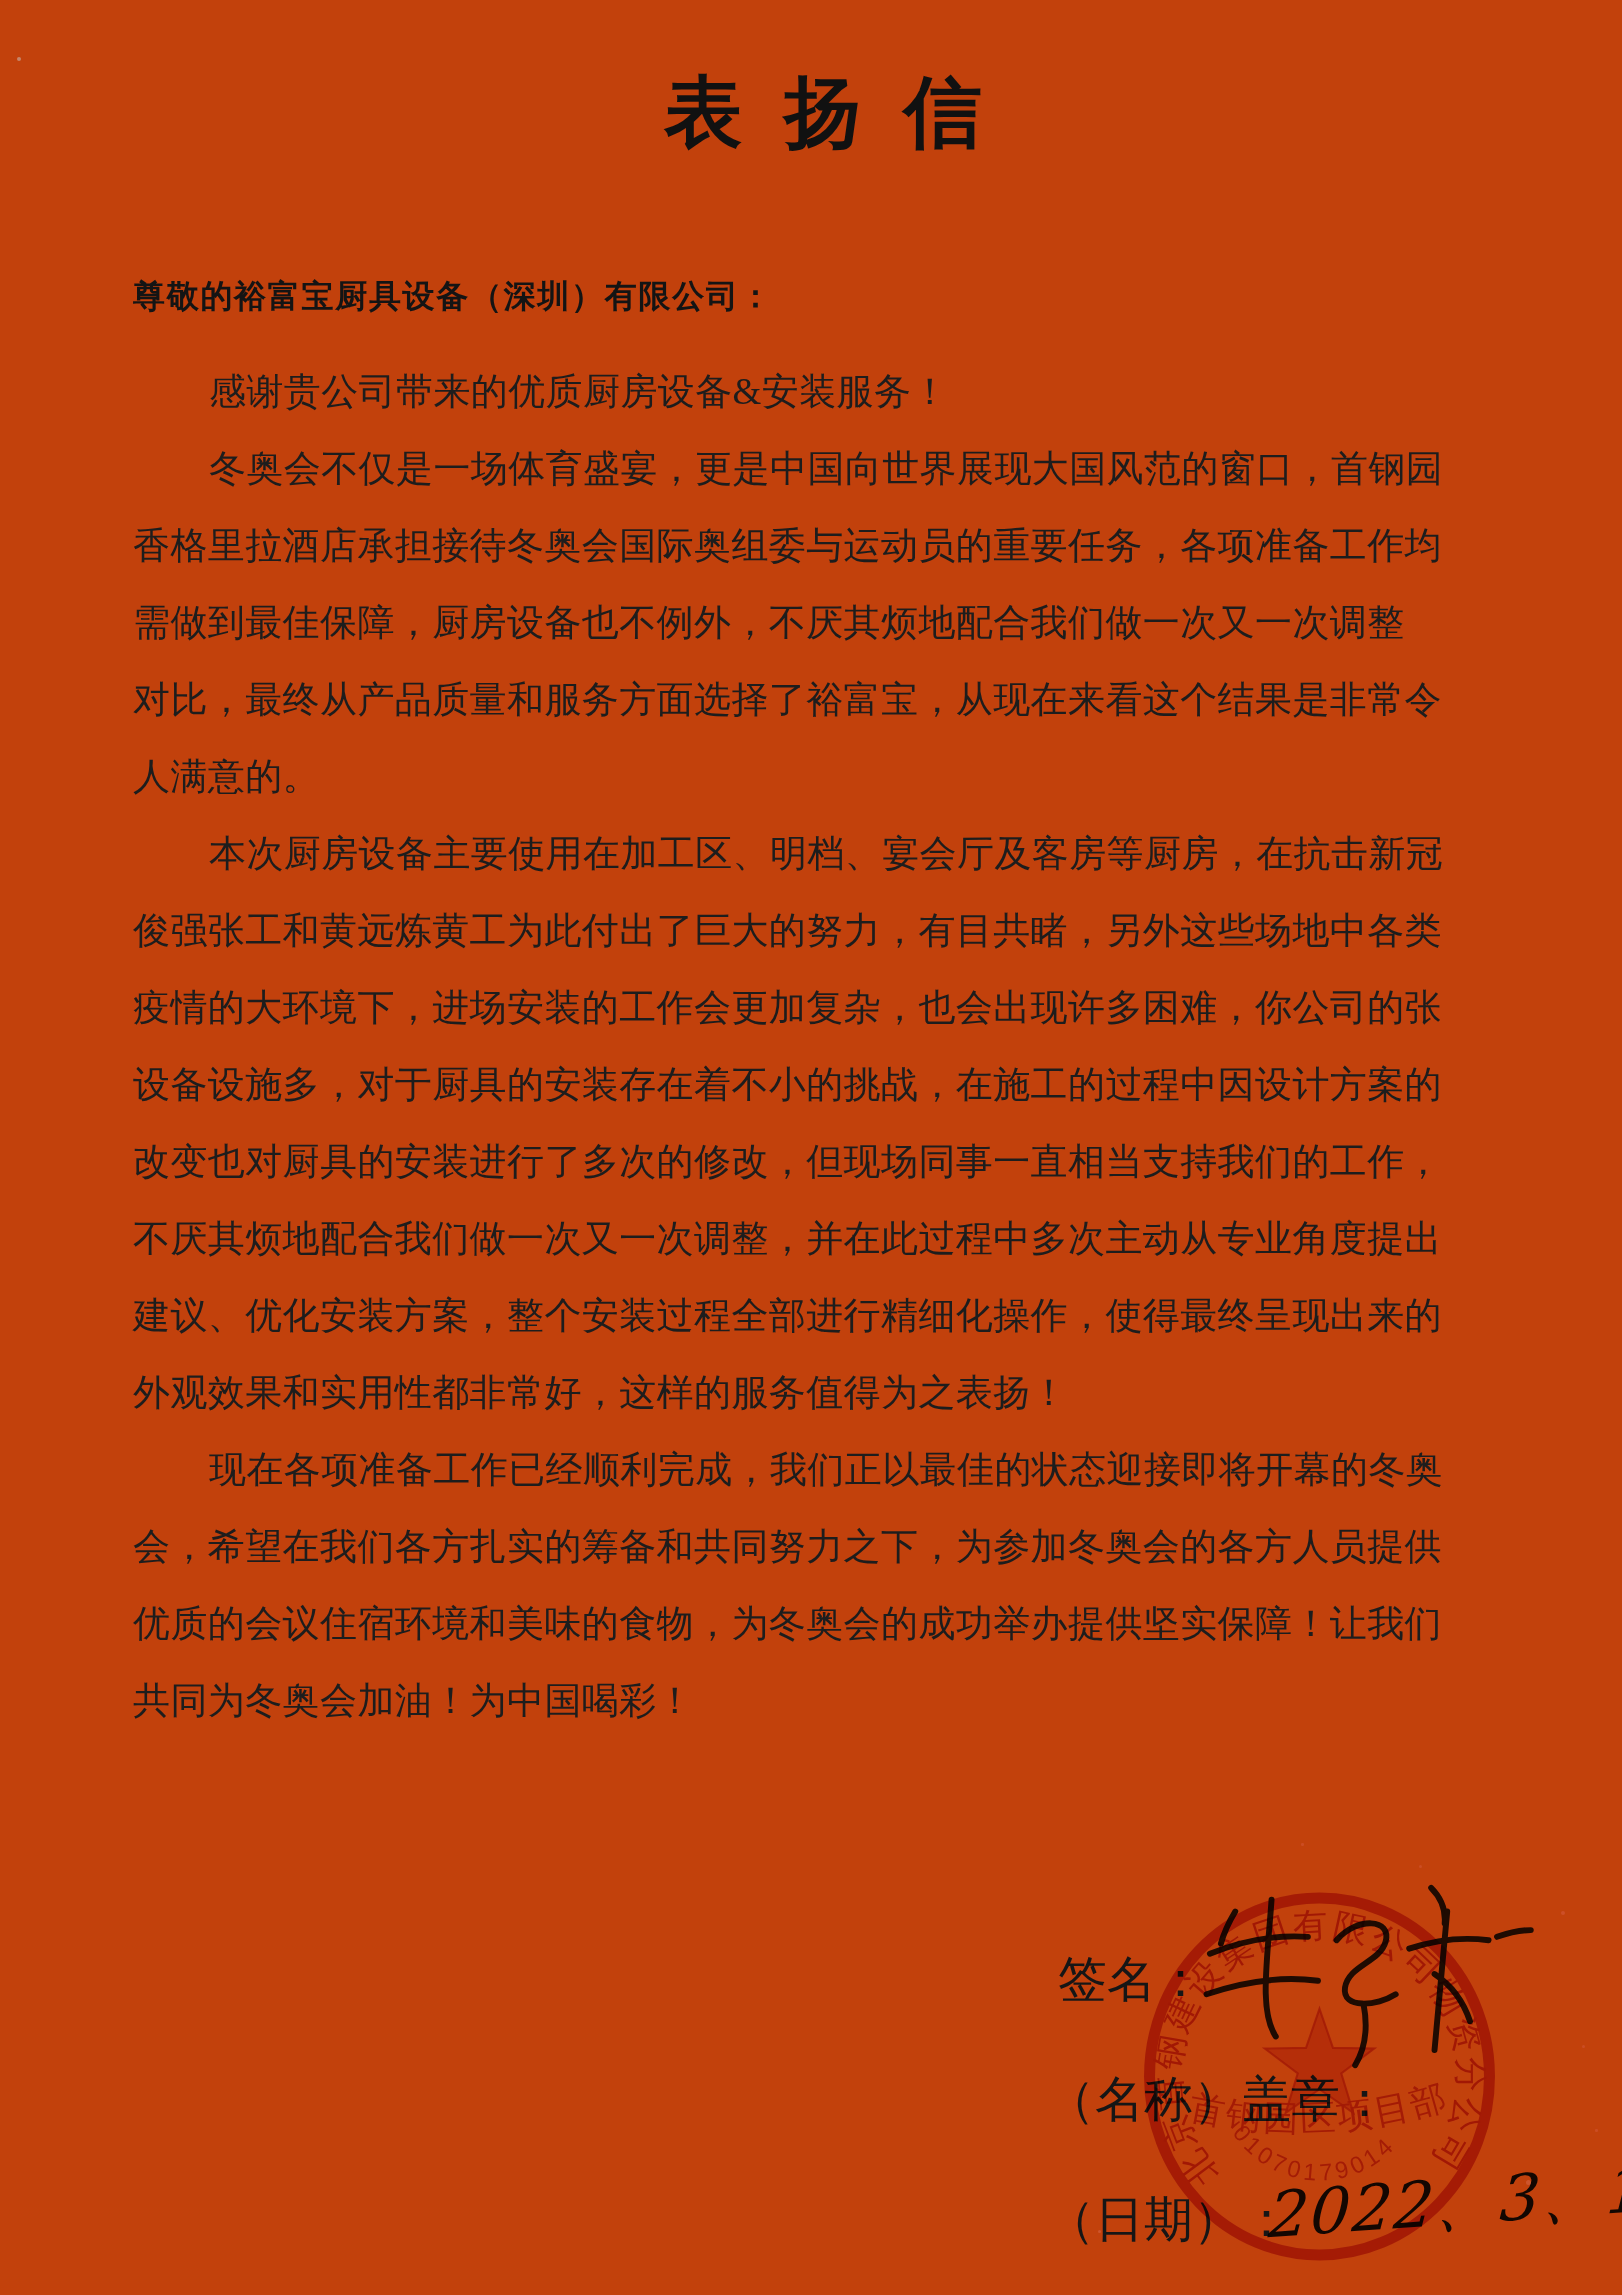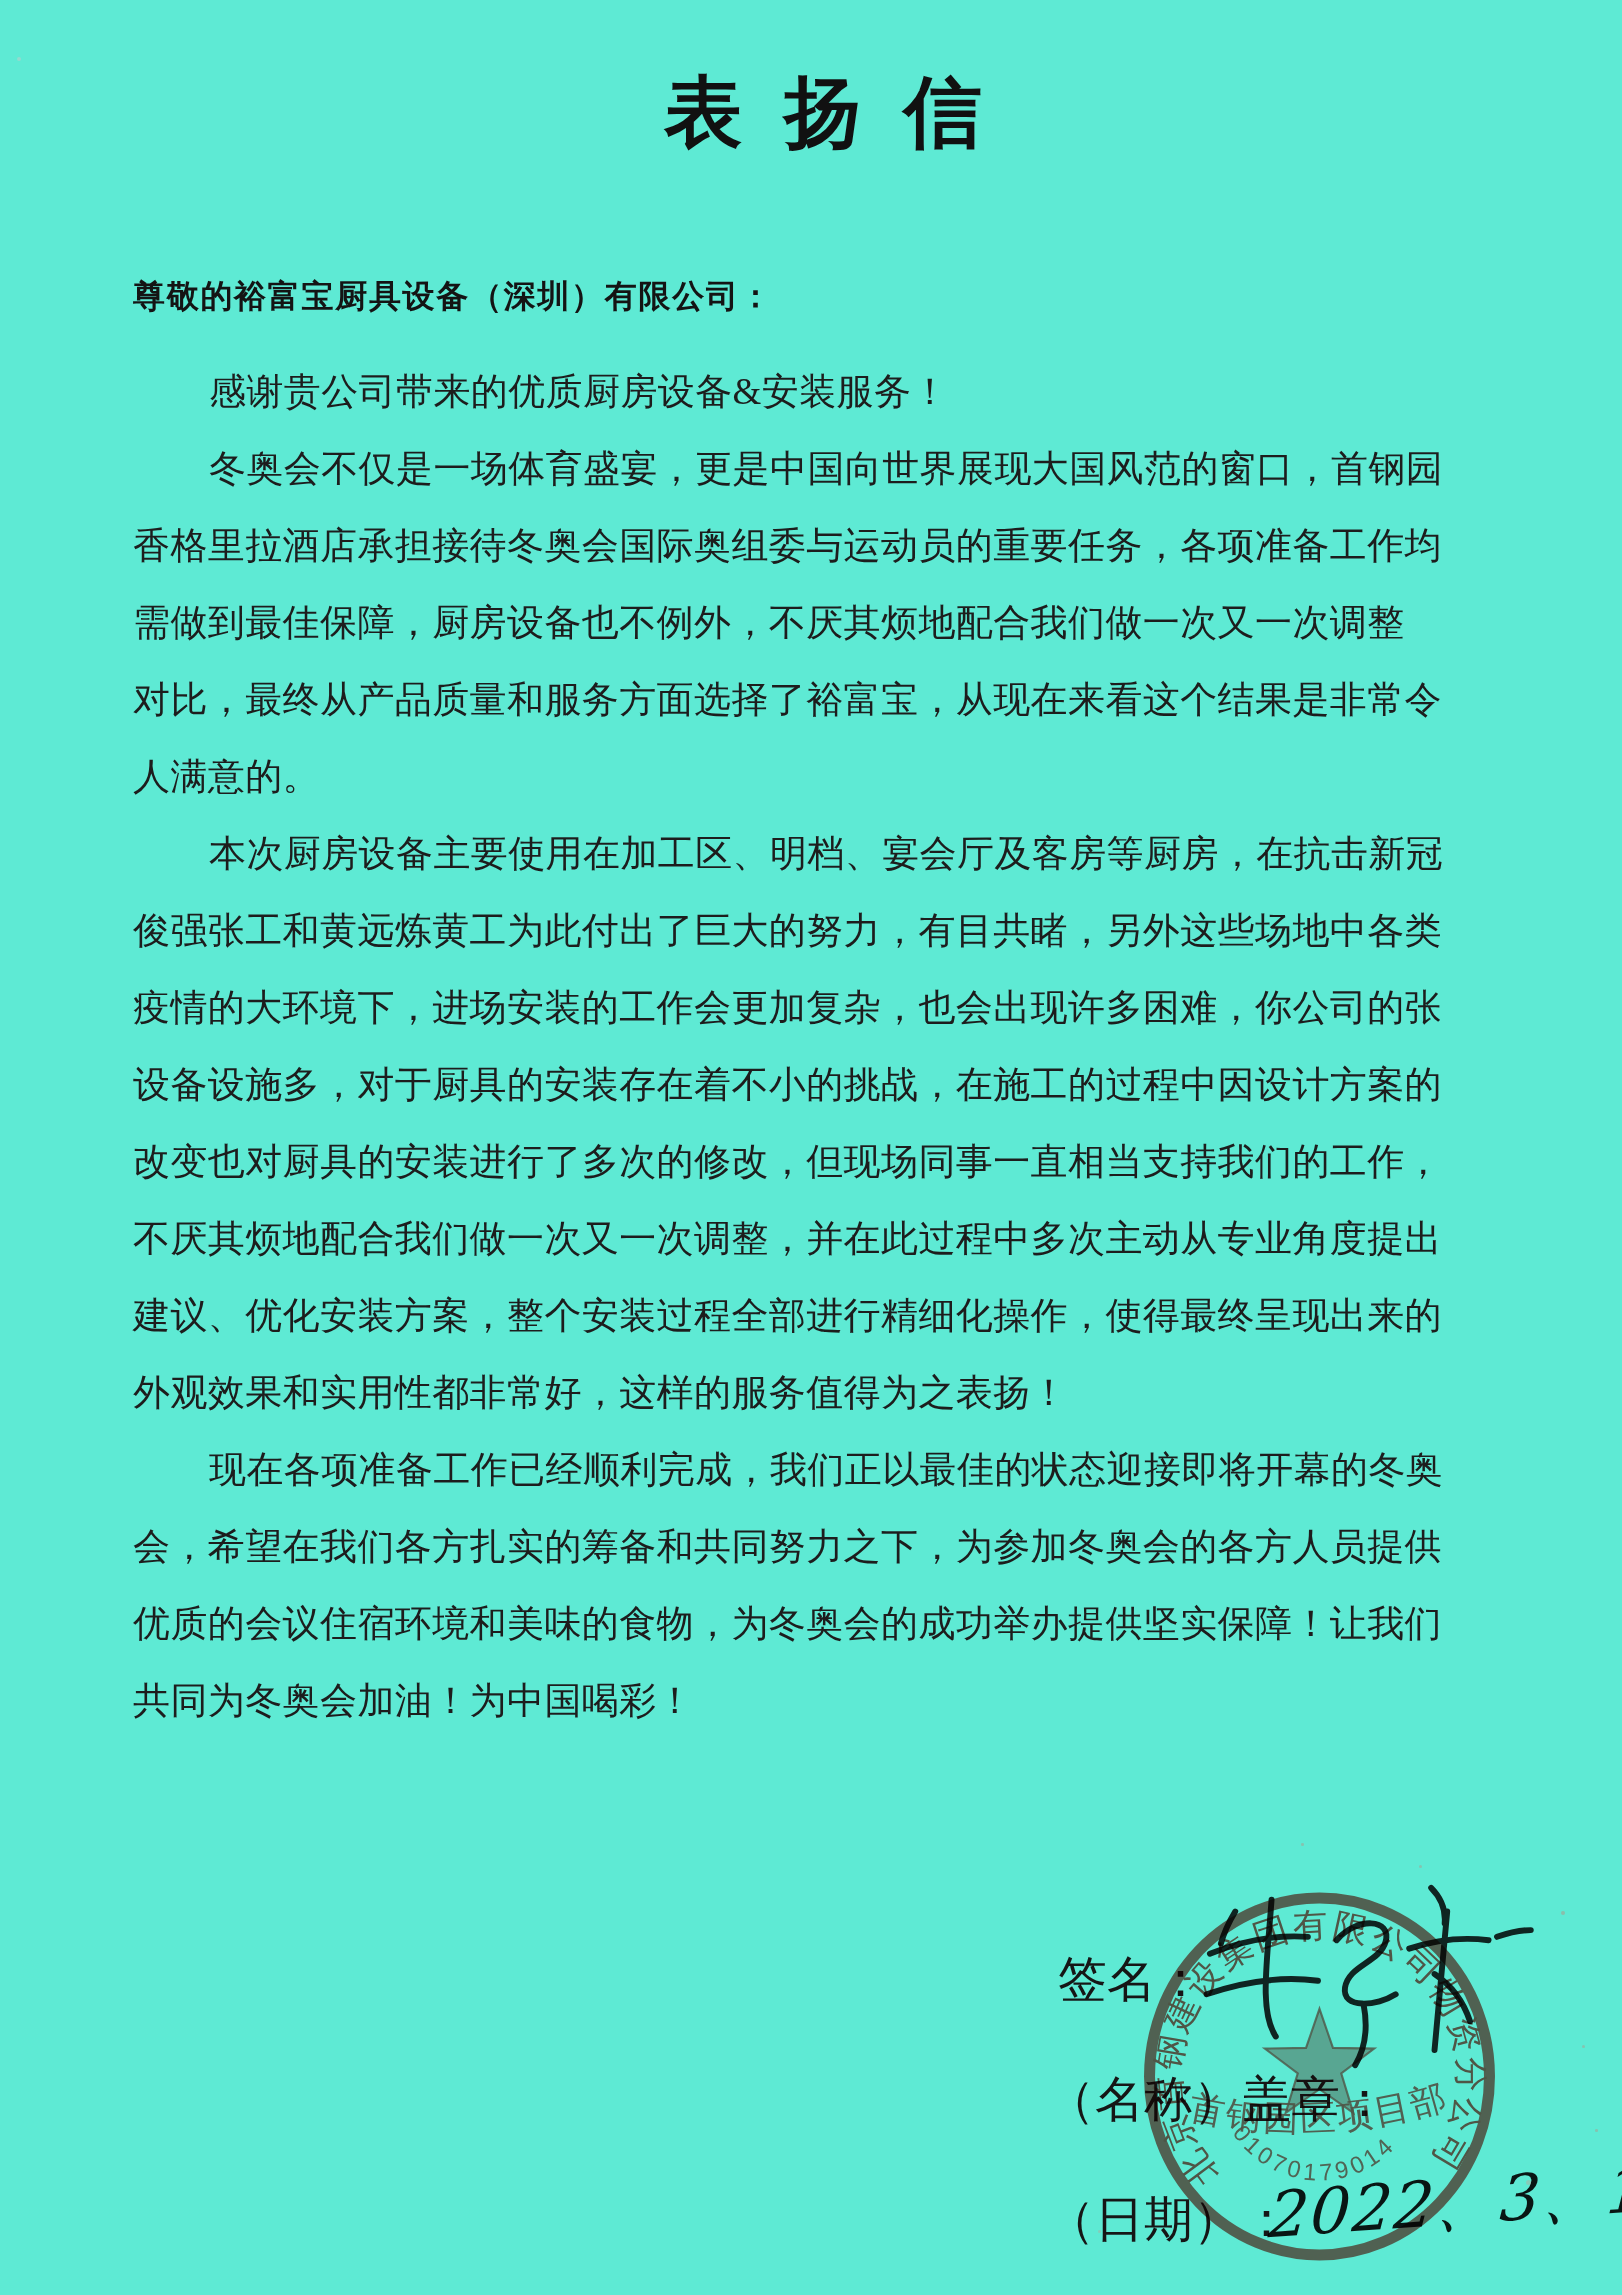--- a/index.html
+++ b/index.html
@@ -1,19 +1,19 @@
 <!DOCTYPE html>
 <html style="font-size:13.5px"><head>
 <meta charset="utf-8">
 <style>
   html,body{margin:0;padding:0;background:#e8e8e8;}
   .page{
     position:relative;
     width:1622px;height:2295px;
-    background:#5eead4;
+    background:#c2410c;
     overflow:hidden;
     font-family:"Liberation Serif","DejaVu Serif",serif;
     color:#1c1c1c;
   }
   .title{
     position:absolute;top:61px;left:0;width:100%;
     padding-left:34px;box-sizing:border-box;
     text-align:center;
     font-family:"Liberation Sans","DejaVu Sans",sans-serif;
     font-weight:900;font-size:78px;letter-spacing:10px;color:#111;

